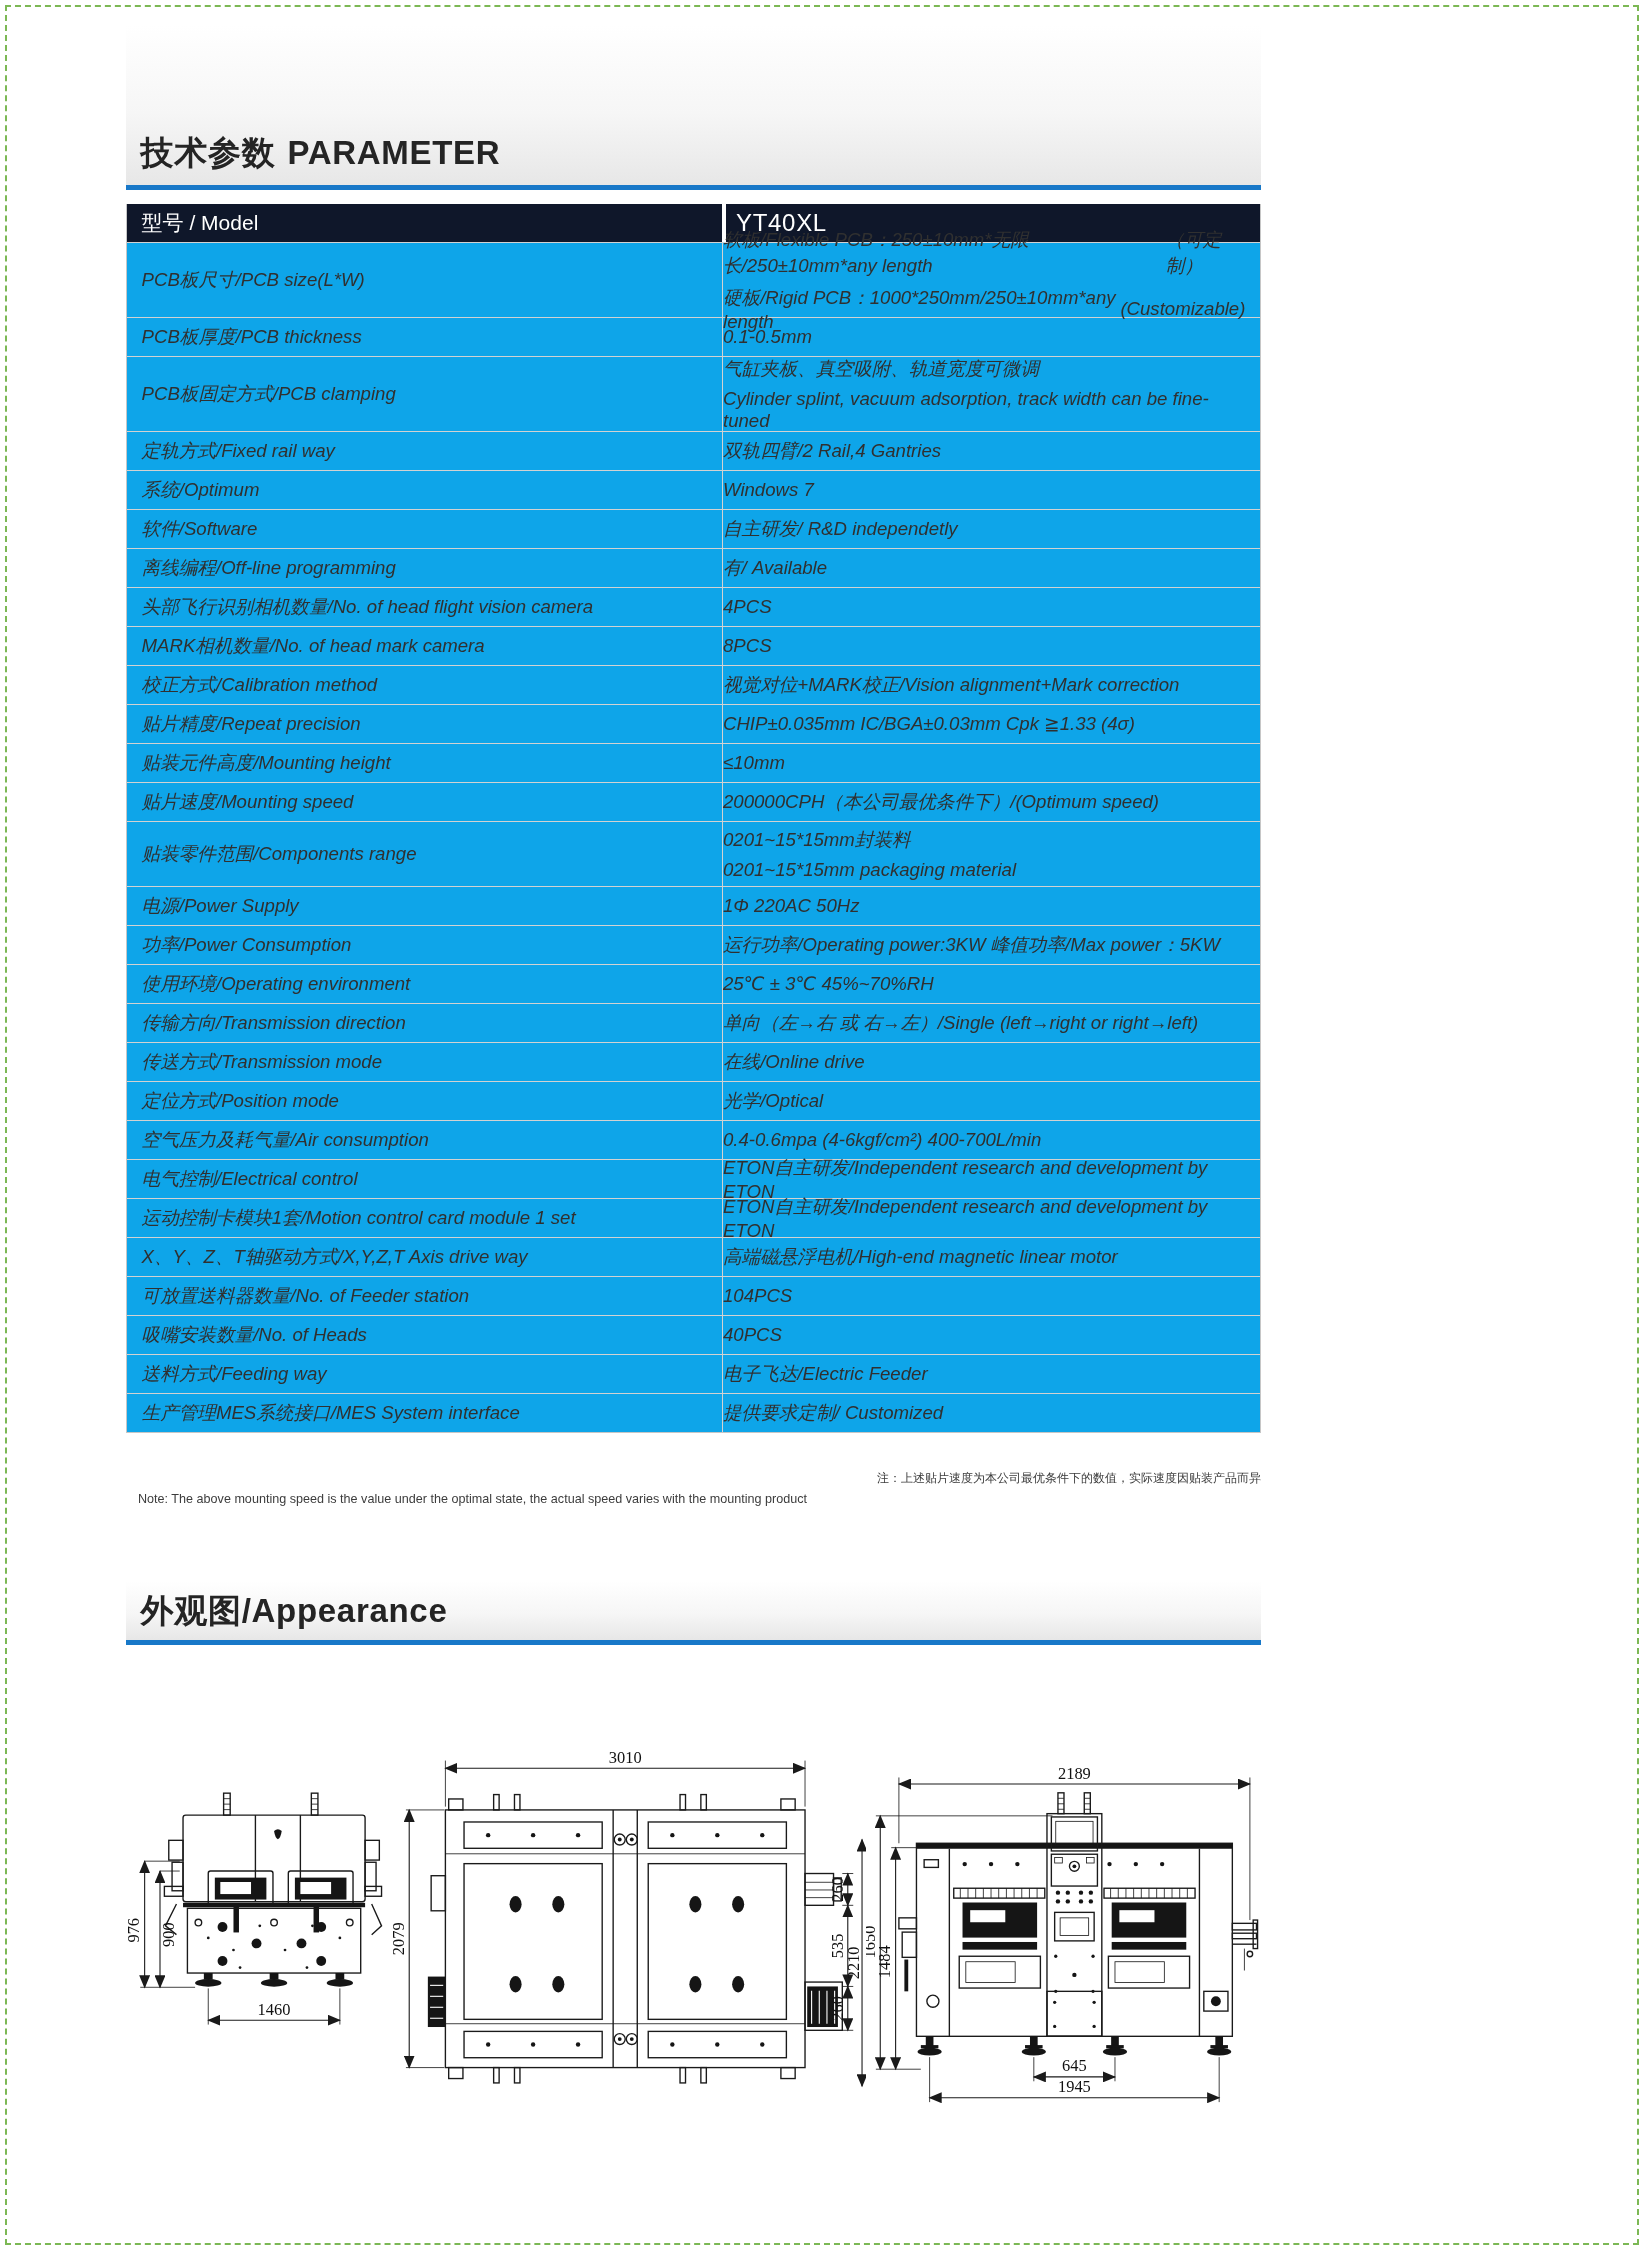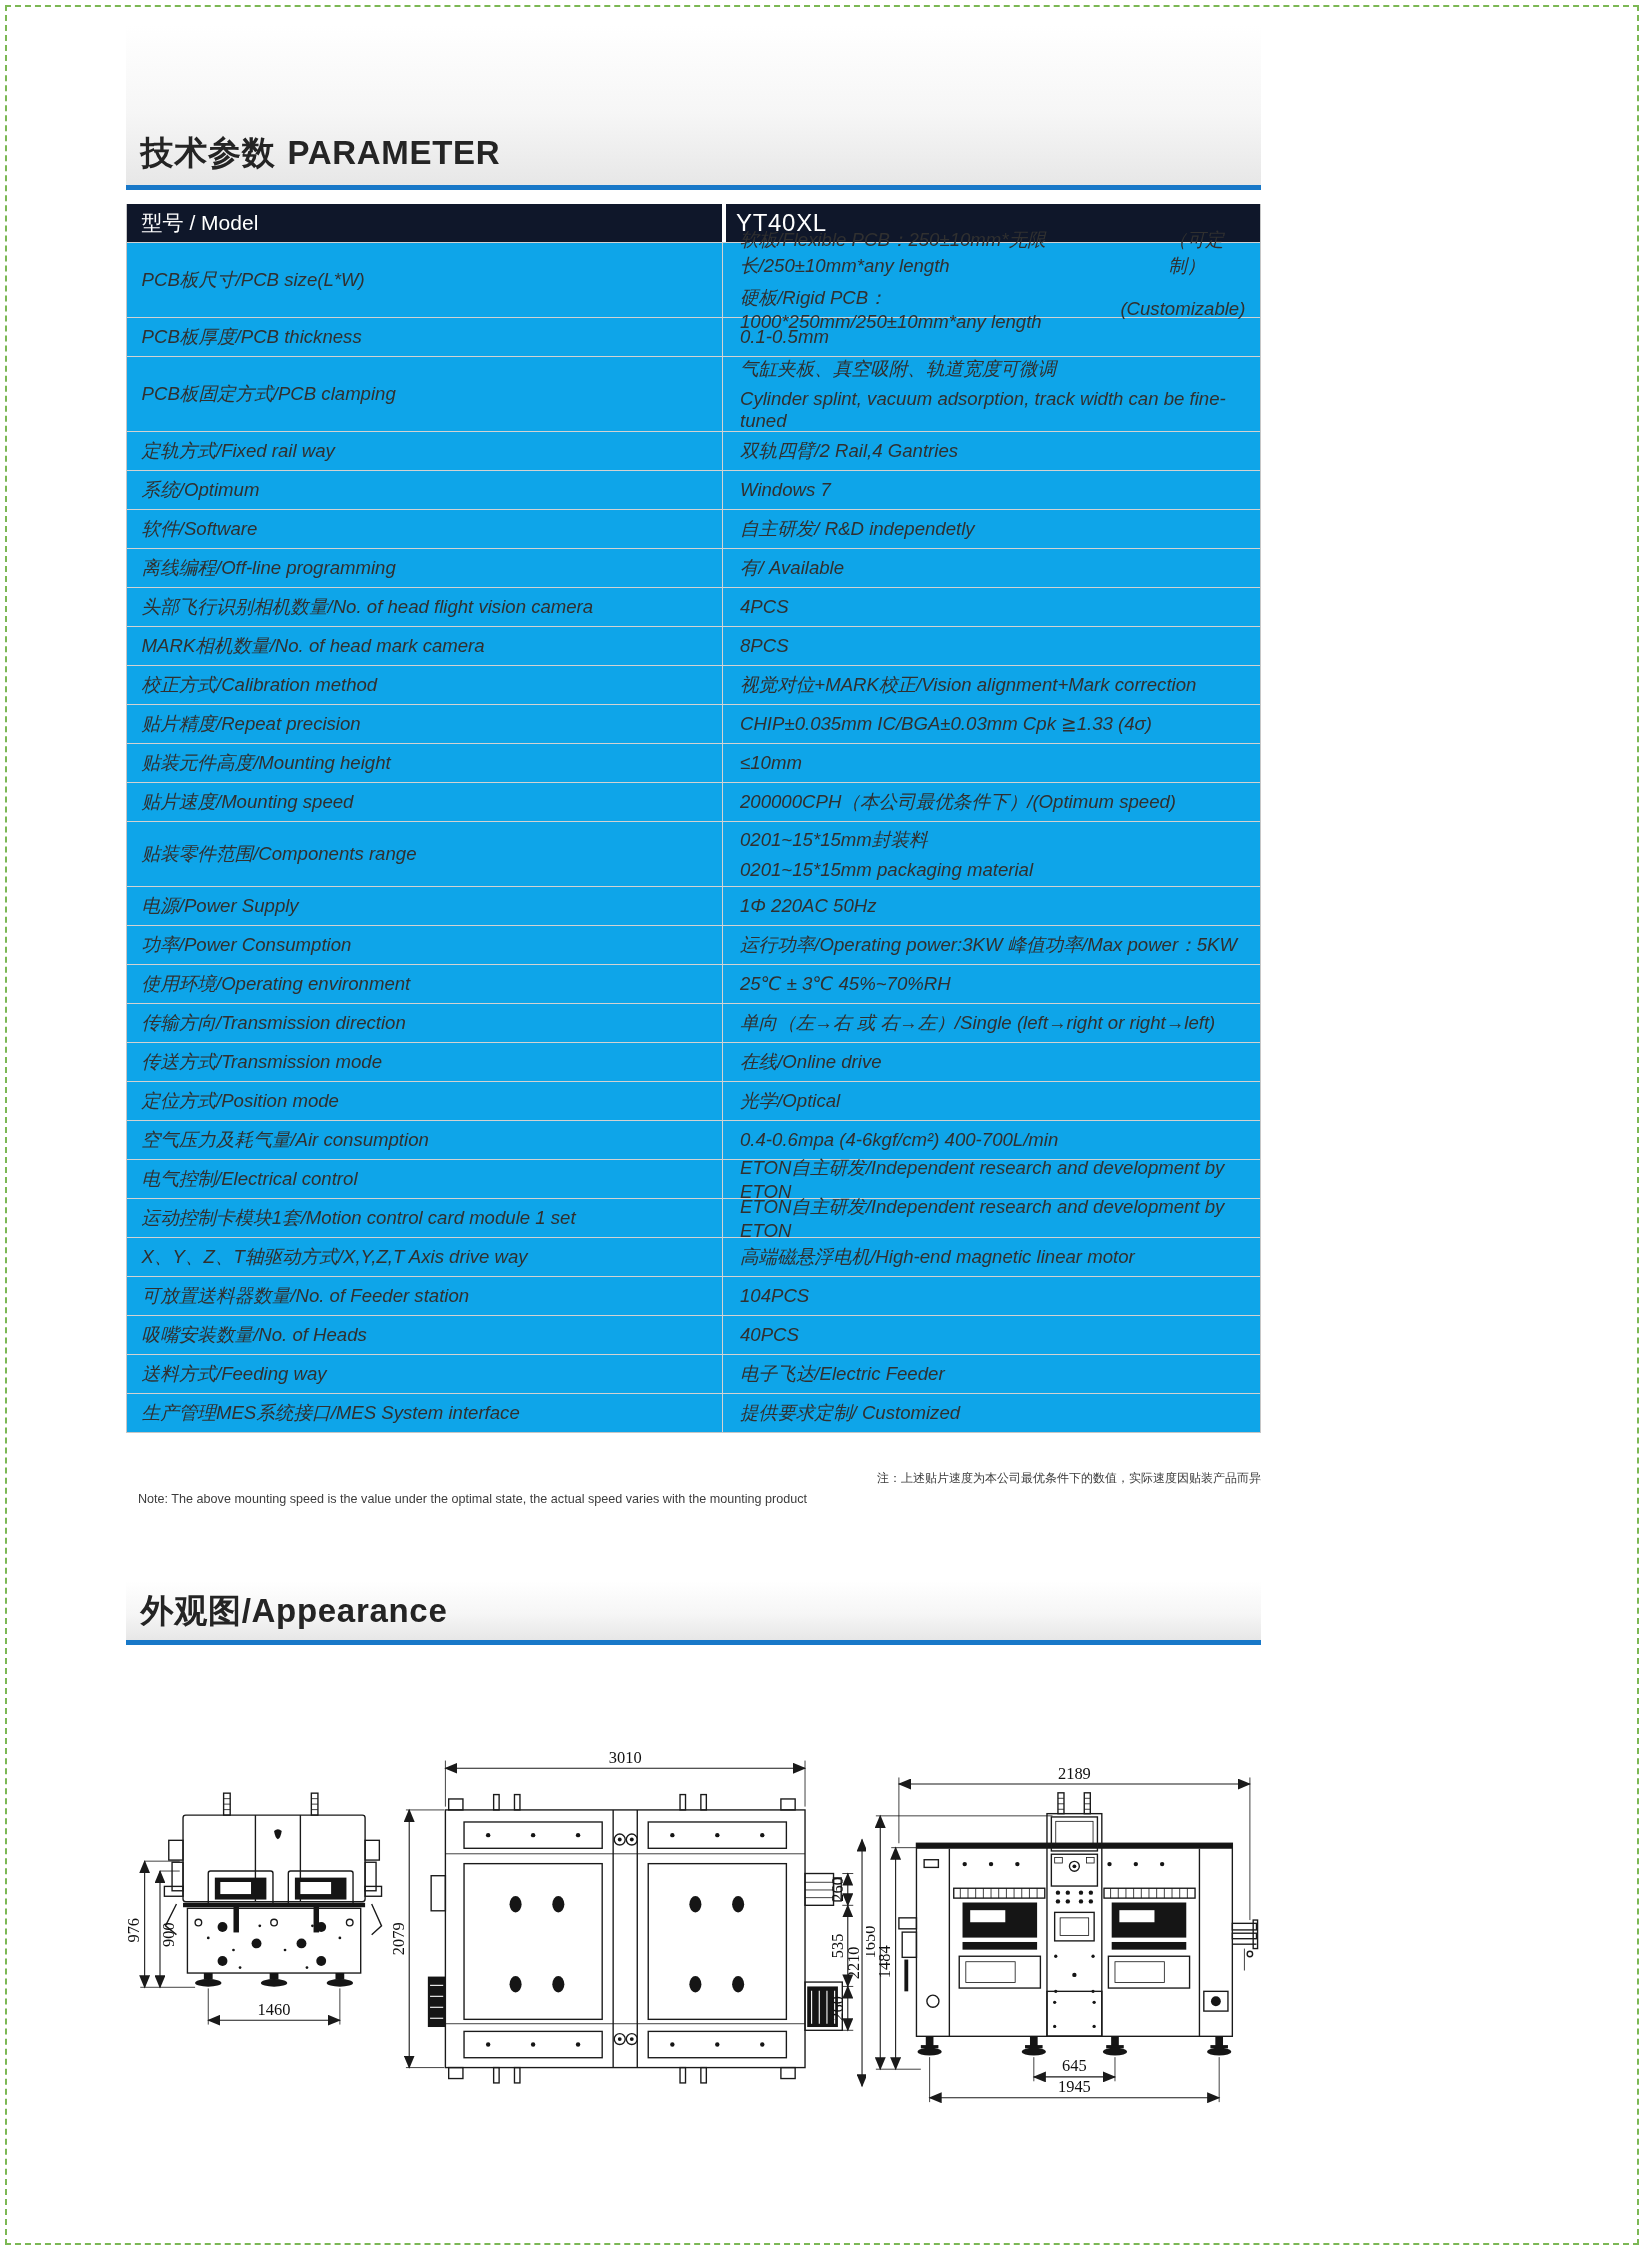--- a/index.html
+++ b/index.html
@@ -27,21 +27,21 @@
   .thead .th{display:flex;align-items:center;font-size:21px;}
   .thead .th.label{width:595px;padding-left:14.6px;box-sizing:border-box;}
   .thead .th.value{flex:1;border-left:4px solid #ffffff;padding-left:10px;font-weight:400;font-size:24px;letter-spacing:0.7px;}
   .trow{display:flex;height:38px;border-top:1.3px solid #d2d2d2;background:#0ea5e9;font-style:italic;}
   .trow:first-of-type{border-top:none;}
   .trow.tall{height:74px;}
   .trow.med{height:64px;}
   .td{box-sizing:border-box;font-size:18.6px;color:#303030;}
   .td.label{width:595px;display:flex;align-items:center;padding-left:14.6px;}
   .td.value{flex:1;border-left:1.3px solid #d2d2d2;display:flex;flex-direction:column;
-    justify-content:center;padding-left:17px;padding-right:14.6px;row-gap:6.6px;}
+    justify-content:center;padding-left:0;padding-right:14.6px;row-gap:6.6px;}
   .vline{display:flex;justify-content:space-between;align-items:center;width:100%;}
 
   .note{margin:35px 0 0 12px;}
   .note .zh{font-size:12px;color:#3c3c3c;line-height:21px;text-align:right;}
   .note .en{font-size:12.6px;color:#3c3c3c;line-height:20px;}
 
   
   .drawings{margin-top:64px;display:flex;justify-content:space-between;align-items:flex-start;}
   .drawings svg{display:block;}
   .dwg-front{margin-top:41px;}

